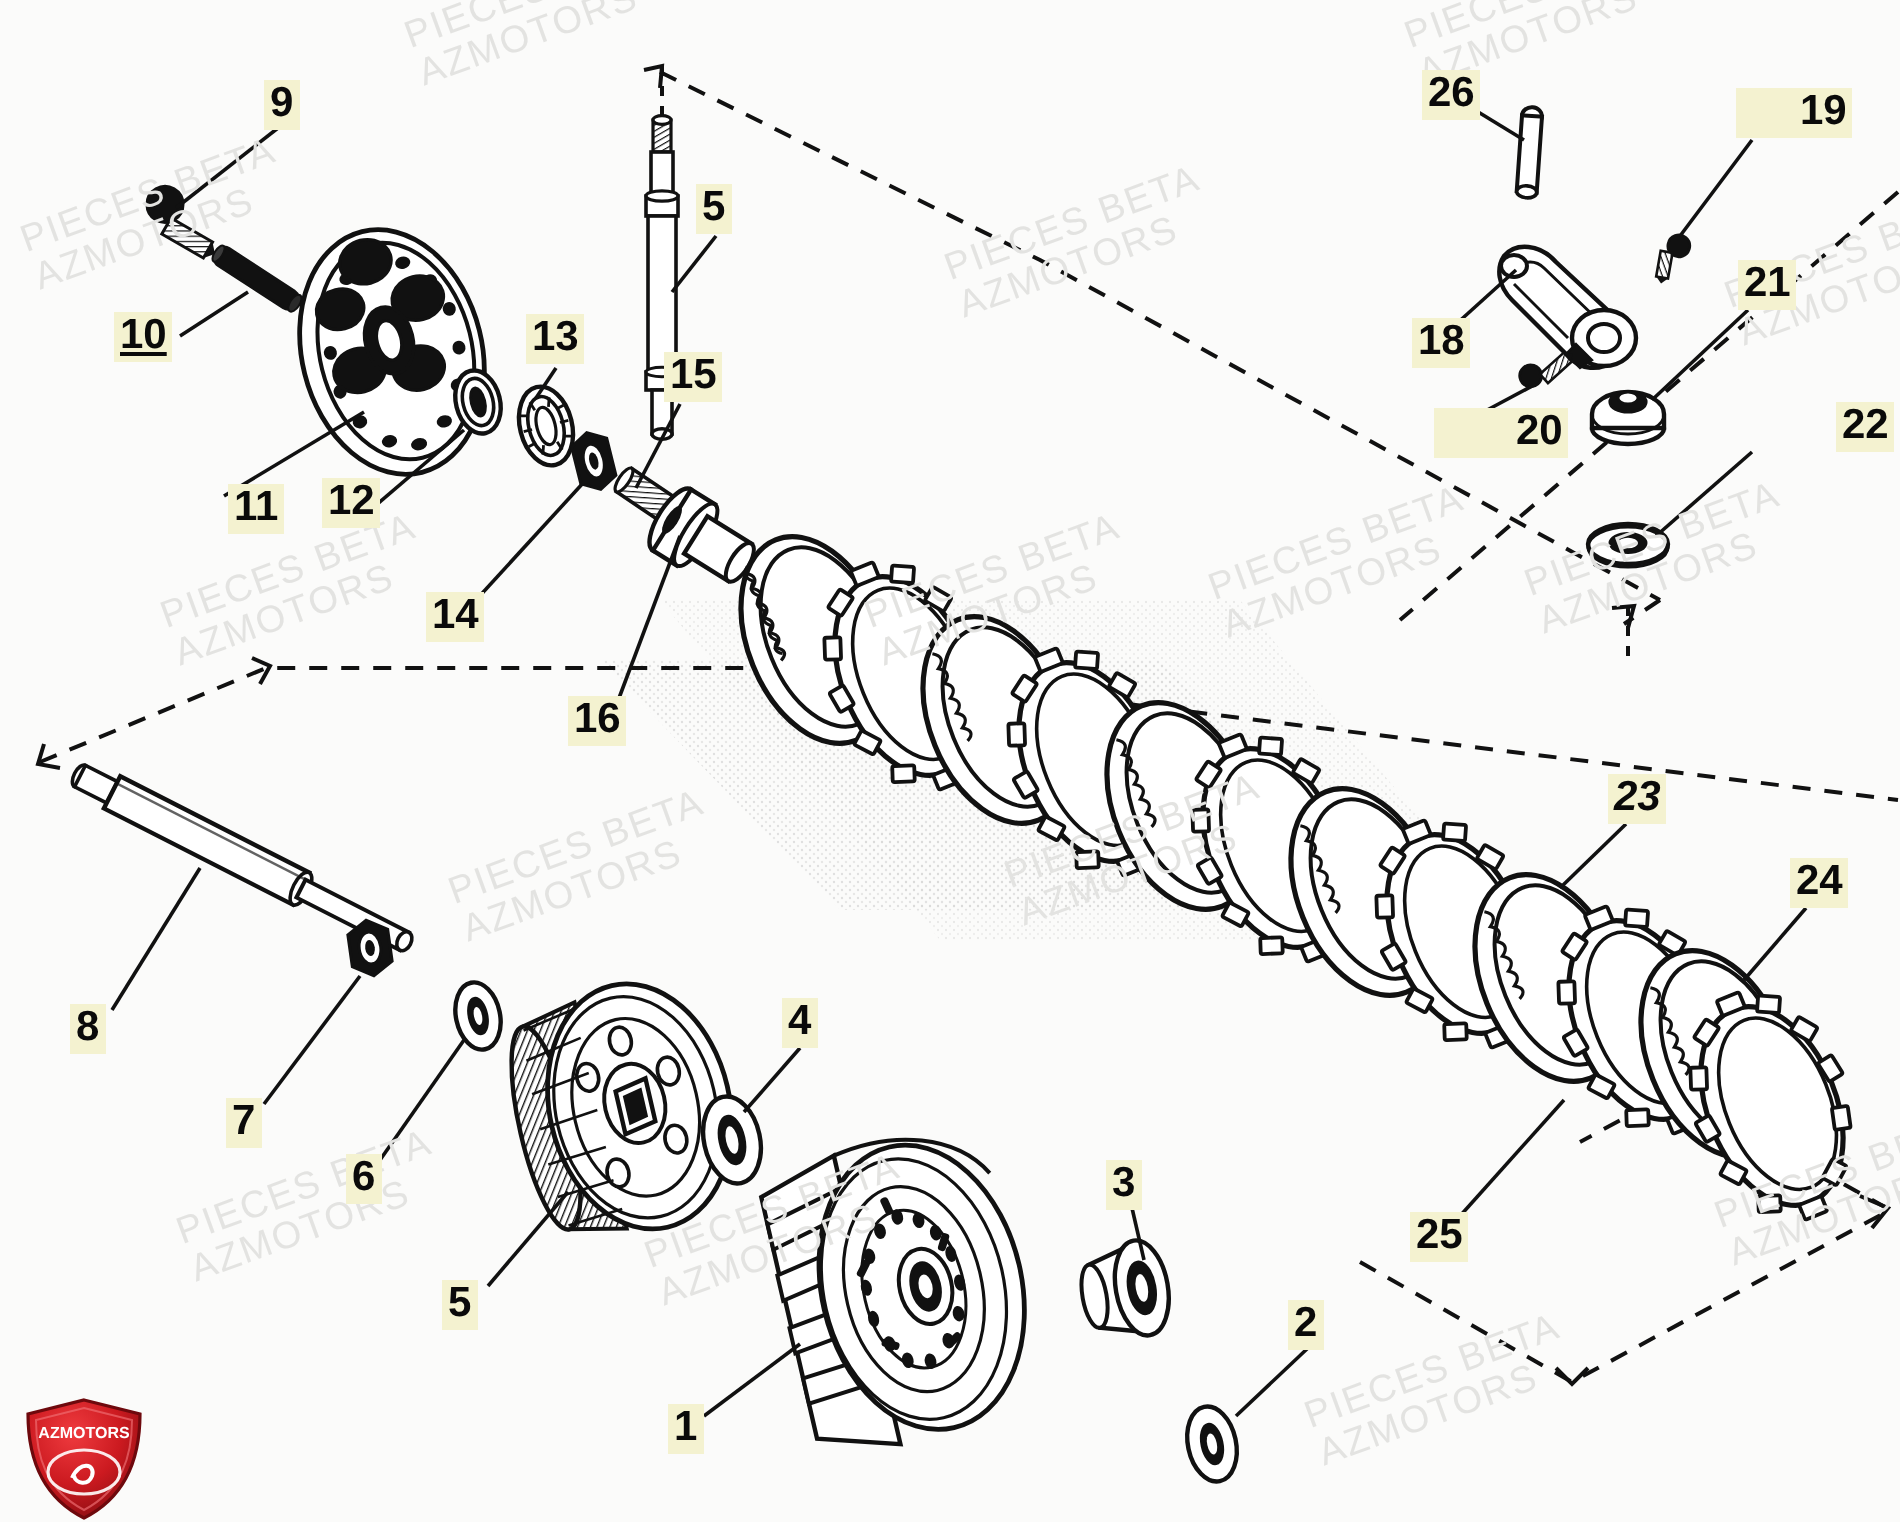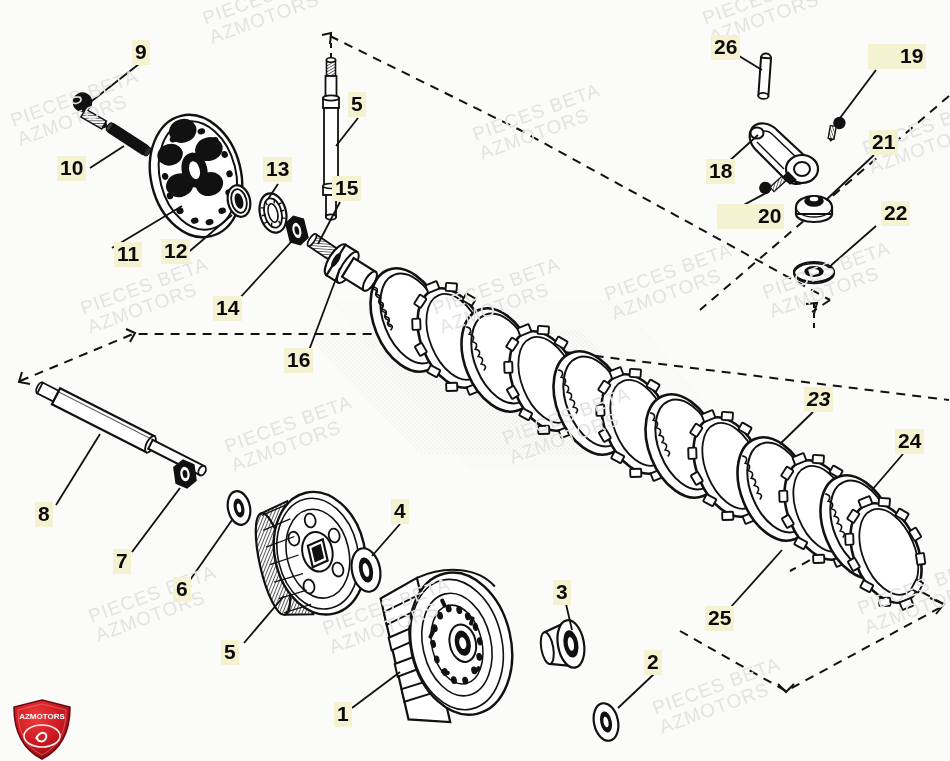--- a/index.html
+++ b/index.html
@@ -648,31 +648,31 @@
 
 <div class="lbl" style="left:334px;top:702px;">1</div>
 <div class="lbl" style="left:644px;top:650px;">2</div>
 <div class="lbl" style="left:553px;top:580px;">3</div>
 <div class="lbl" style="left:391px;top:499px;">4</div>
 <div class="lbl" style="left:221px;top:640px;">5</div>
 <div class="lbl" style="left:173px;top:577px;">6</div>
 <div class="lbl" style="left:113px;top:549px;">7</div>
 <div class="lbl" style="left:35px;top:502px;">8</div>
 <div class="lbl" style="left:132px;top:40px;">9</div>
-<div class="lbl" style="left:57px;top:156px;">10</div>
+<div class="lbl" style="left:57px;top:156px;text-decoration:underline;">10</div>
 <div class="lbl" style="left:86px;top:242px;margin-left:28px;">11</div>
 <div class="lbl" style="left:161px;top:239px;">12</div>
 <div class="lbl" style="left:263px;top:157px;">13</div>
 <div class="lbl" style="left:213px;top:296px;">14</div>
 <div class="lbl" style="left:332px;top:176px;">15</div>
 <div class="lbl" style="left:284px;top:348px;">16</div>
 <div class="lbl" style="left:348px;top:92px;">5</div>
 <div class="lbl" style="left:706px;top:159px;">18</div>
 <div class="lbl" style="left:868px;top:44px;padding-left:32px;">19</div>
 <div class="lbl" style="left:717px;top:204px;padding-left:41px;">20</div>
 <div class="lbl" style="left:869px;top:130px;">21</div>
-<div class="lbl" style="left:881px;top:201px;text-align:right;">22</div>
+<div class="lbl" style="left:918px;top:201px;text-align:right;">22</div>
 <div class="lbl" style="left:804px;top:387px;font-style:italic;">23</div>
 <div class="lbl" style="left:895px;top:429px;">24</div>
 <div class="lbl" style="left:705px;top:606px;text-align:right;">25</div>
 <div class="lbl" style="left:711px;top:35px;">26</div>
 
 </div>
 
 </body></html>

